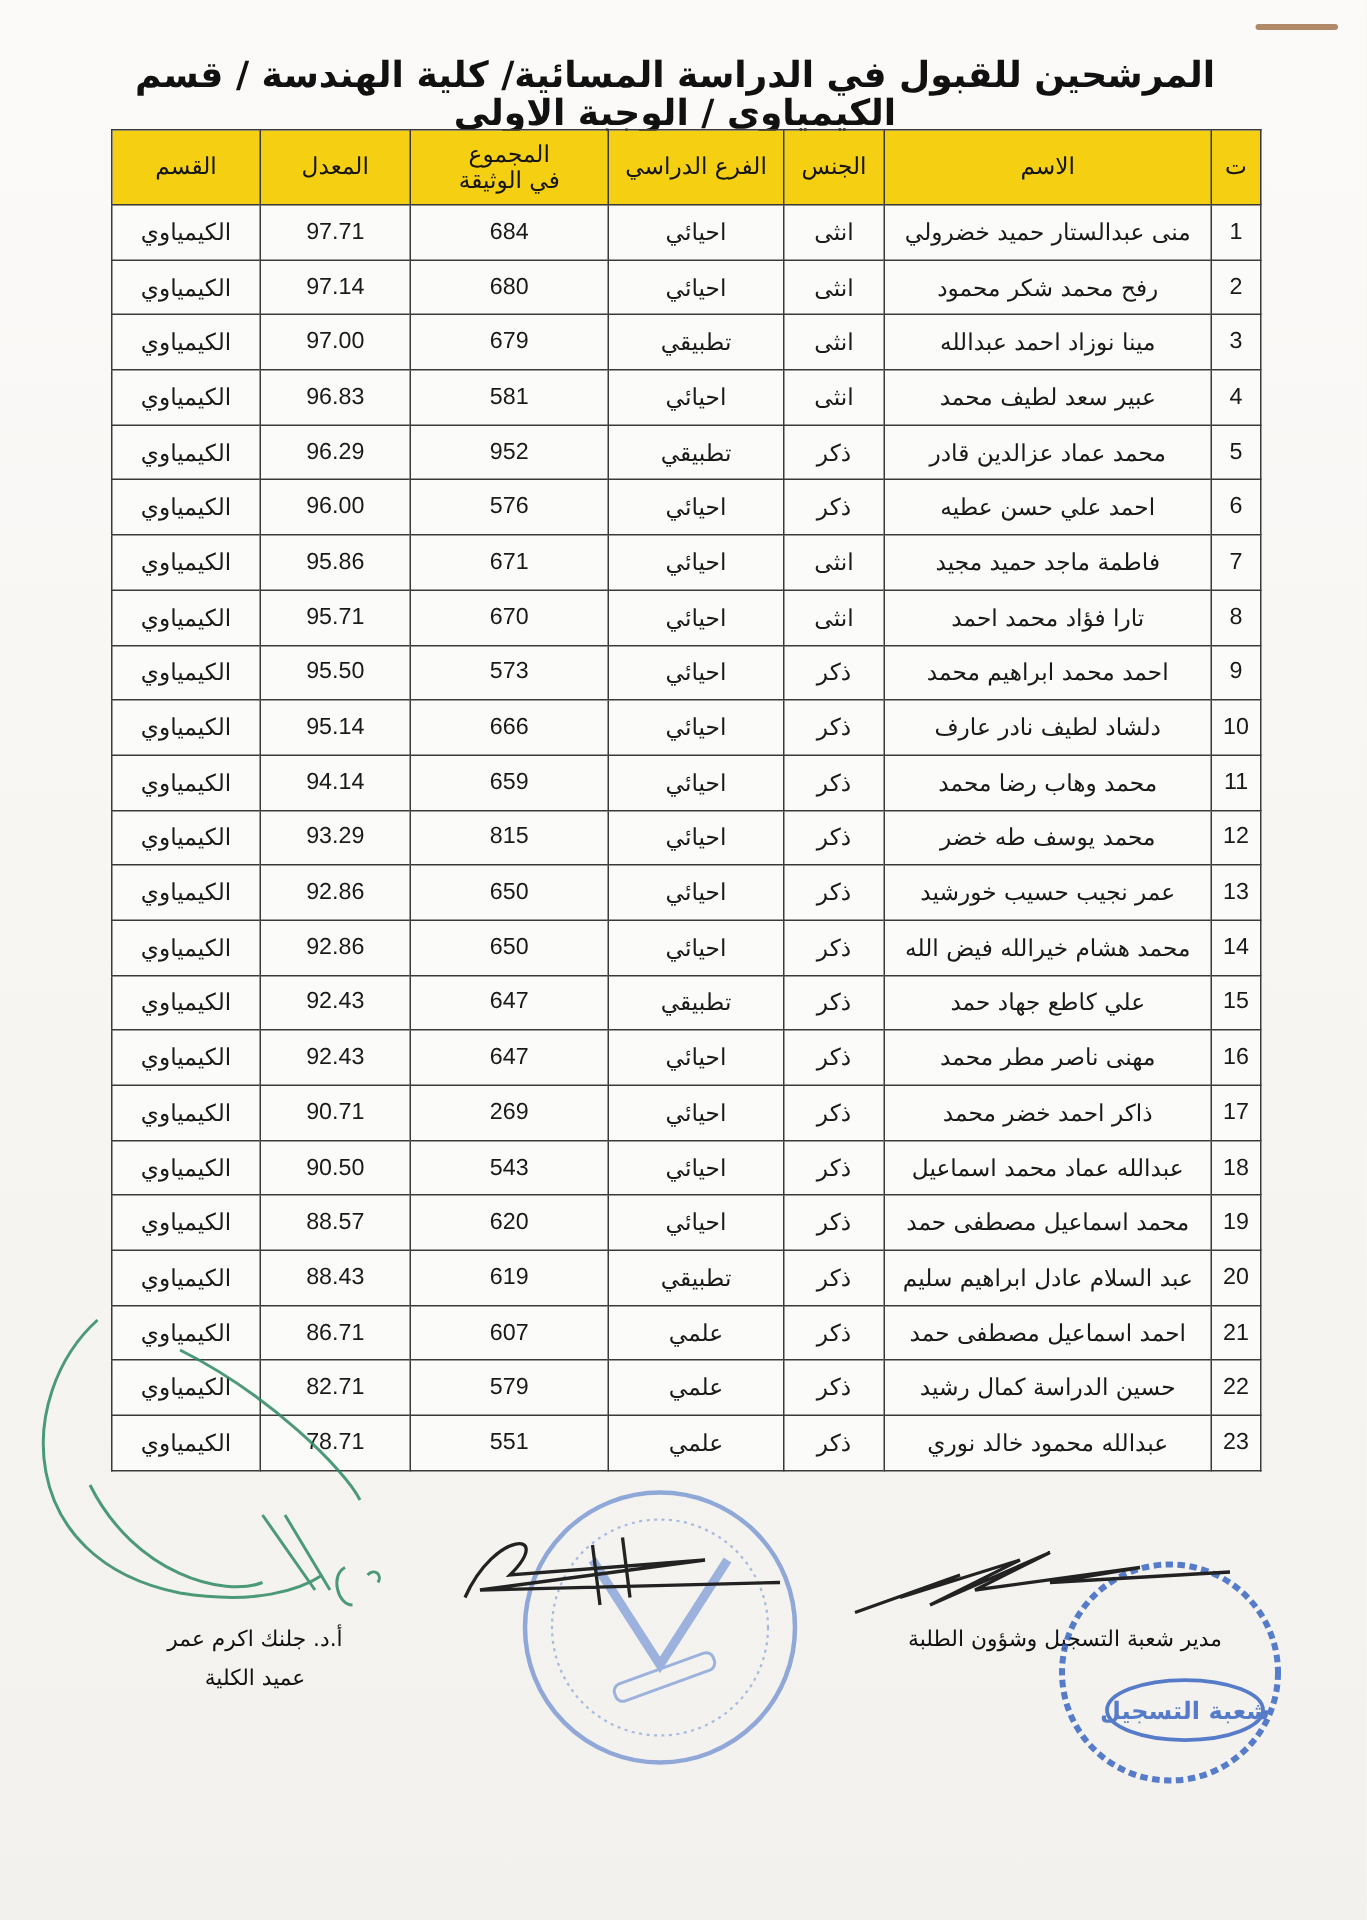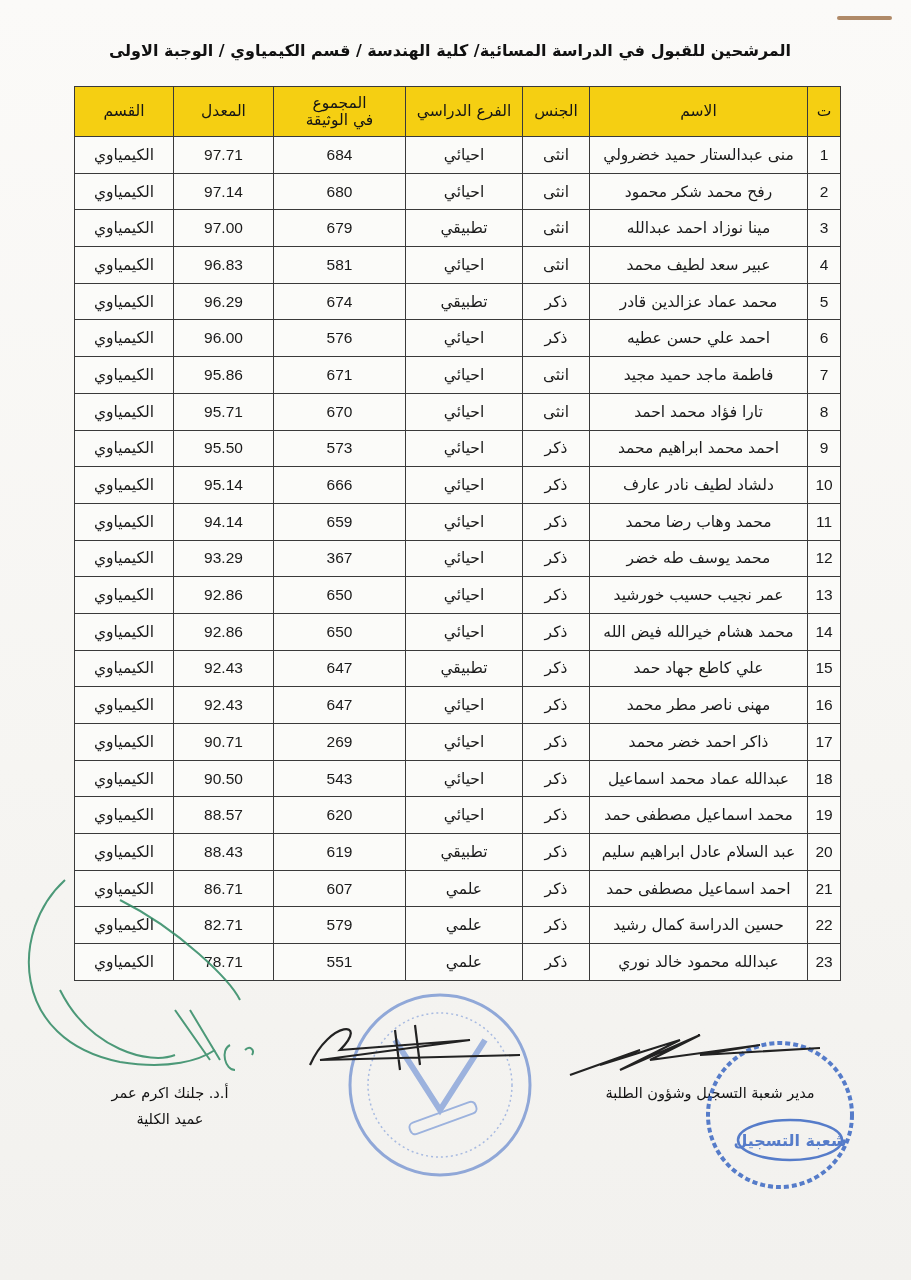--- a/index.html
+++ b/index.html
@@ -1,20 +1,20 @@
 <!DOCTYPE html>
 <html><head>
   <meta charset="utf-8">
   <style>
     * { box-sizing: border-box; margin: 0; padding: 0; }
     html, body { width: 911px; height: 1280px; background: #f7f6f3; overflow: hidden; }
     body { font-family: "DejaVu Sans", sans-serif; color: #1a1a1a; position: relative; }
     .page { position: absolute; left: 0; top: 0; width: 911px; height: 1280px; background: linear-gradient(180deg, #fbfaf8 0%, #f6f5f2 60%, #f2f1ee 100%); }
     .top-mark { position: absolute; left: 837px; top: 16px; width: 55px; height: 4px; background: #b08a68; border-radius: 2px; }
-    .title { position: absolute; left: 60px; top: 38px; width: 780px; direction: rtl; text-align: center; font-size: 16px; font-weight: bold; line-height: 25px; color: #111; }
+    .title { position: absolute; left: 60px; top: 38px; width: 780px; direction: rtl; text-align: center; font-size: 24px; font-weight: bold; line-height: 25px; color: #111; }
     table.grid { position: absolute; left: 74px; top: 86px; width: 766px; border-collapse: collapse; direction: rtl; table-layout: fixed; }
     table.grid th, table.grid td { border: 1.3px solid #3a3a3a; text-align: center; vertical-align: middle; }
     table.grid th { background: #f5cf12; font-weight: normal; font-size: 15.5px; height: 50px; line-height: 17px; color: #151515; margin-left: 40px; }
     table.grid td { height: 36.7px; font-size: 15.5px; background: #fbfbf9; }
     td.num { font-family: "Liberation Sans", sans-serif; font-size: 17px; }
     td.name { font-size: 15px; }
     .sig { position: absolute; direction: rtl; text-align: center; font-size: 14.5px; font-weight: normal; line-height: 26px; color: #111; }
     svg.overlay { position: absolute; left: 0; top: 0; pointer-events: none; }
   </style>
 </head>
@@ -84,21 +84,21 @@
           <td>احيائي</td>
           <td class="num">581</td>
           <td class="num">96.83</td>
           <td>الكيمياوي</td>
         </tr>
         <tr>
           <td class="num">5</td>
           <td class="name">محمد عماد عزالدين قادر</td>
           <td>ذكر</td>
           <td>تطبيقي</td>
-          <td class="num">674</td>
+          <td class="num">952</td>
           <td class="num">96.29</td>
           <td>الكيمياوي</td>
         </tr>
         <tr>
           <td class="num">6</td>
           <td class="name">احمد علي حسن عطيه</td>
           <td>ذكر</td>
           <td>احيائي</td>
           <td class="num">576</td>
           <td class="num">96.00</td>
@@ -147,21 +147,21 @@
           <td>احيائي</td>
           <td class="num">659</td>
           <td class="num">94.14</td>
           <td>الكيمياوي</td>
         </tr>
         <tr>
           <td class="num">12</td>
           <td class="name">محمد يوسف طه خضر</td>
           <td>ذكر</td>
           <td>احيائي</td>
-          <td class="num">367</td>
+          <td class="num">815</td>
           <td class="num">93.29</td>
           <td>الكيمياوي</td>
         </tr>
         <tr>
           <td class="num">13</td>
           <td class="name">عمر نجيب حسيب خورشيد</td>
           <td>ذكر</td>
           <td>احيائي</td>
           <td class="num">650</td>
           <td class="num">92.86</td>

